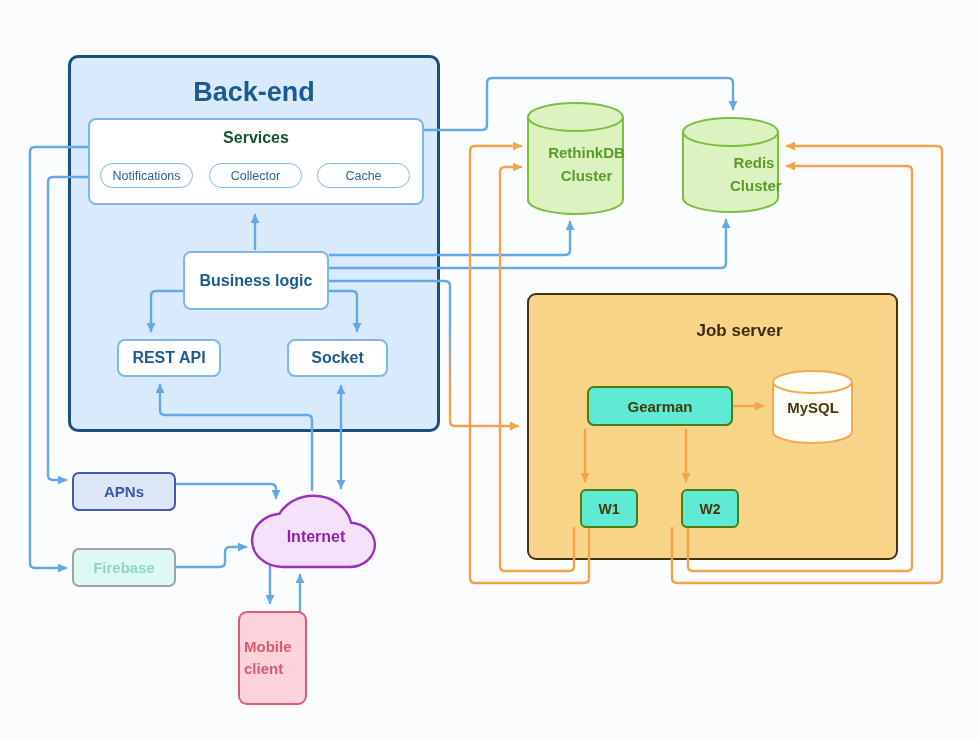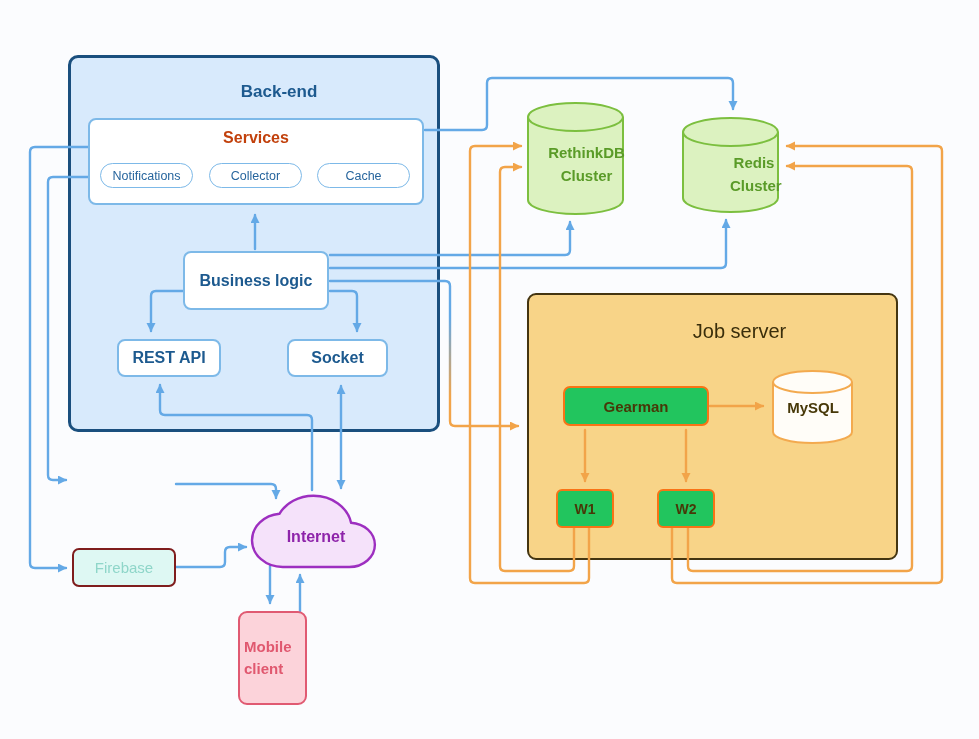--- a/index.html
+++ b/index.html
@@ -9,55 +9,55 @@
   .lbl{display:flex;align-items:center;justify-content:center;text-align:center;}
 
   
   #region-backend,#region-jobserver{z-index:1;}
   #wires{z-index:2;}
   .node,.titlebar{z-index:3;}
 
   
   #region-backend{left:68px;top:55px;width:372px;height:377px;background:#d8eafc;
     border:3px solid #1a4f7e;border-radius:10px;}
-  #backend-title{left:68px;top:78px;width:372px;height:28px;font-size:17px;font-weight:bold;color:#1d5a8f;margin-left:25px;}
+  #backend-title{left:68px;top:78px;width:372px;height:28px;font-size:27px;font-weight:bold;color:#1d5a8f;}
   #services-box{left:88px;top:118px;width:336px;height:87px;background:#ffffff;
     border:2px solid #7db9e8;border-radius:8px;}
-  #services-title{left:88px;top:128px;width:336px;height:20px;font-size:16px;font-weight:bold;color:#c2410c;}
+  #services-title{left:88px;top:128px;width:336px;height:20px;font-size:16px;font-weight:bold;color:#14532d;}
   .pill{height:25px;background:#fff;border:1.5px solid #7db9e8;border-radius:13px;
     font-size:12.5px;color:#27659d;}
   #pill-notifications{left:100px;top:163px;width:93px;}
   #pill-collector{left:209px;top:163px;width:93px;}
   #pill-cache{left:317px;top:163px;width:93px;}
   .bluebox{background:#fff;border:2px solid #7db9e8;border-radius:8px;
     font-size:16px;font-weight:bold;color:#1d5a8f;}
   #business-logic{left:183px;top:251px;width:146px;height:59px;}
   #rest-api{left:117px;top:339px;width:104px;height:38px;}
   #socket{left:287px;top:339px;width:101px;height:38px;}
 
   
   #apns{left:72px;top:472px;width:104px;height:39px;background:#dde7fa;border:2px solid #4059ae;
     border-radius:7px;font-size:15px;font-weight:bold;color:#3b55af;}
-  #firebase{left:72px;top:548px;width:104px;height:39px;background:#def8f3;border:2px solid #7f1d1d;
-    border-radius:7px;font-size:15px;font-weight:normal;color:#8fd6c9;}
+  #firebase{left:72px;top:548px;width:104px;height:39px;background:#def8f3;border:2px solid #a3a3a3;
+    border-radius:7px;font-size:15px;font-weight:bold;color:#8fd6c9;}
   #internet-label{left:275px;top:526px;width:82px;height:22px;font-size:16px;font-weight:bold;color:#8e24aa;}
   #mobile-client{left:238px;top:611px;width:69px;height:94px;background:#fcd3da;border:2px solid #e05a72;
     border-radius:9px;font-size:15px;font-weight:bold;color:#e0586f;line-height:22px;
     display:flex;align-items:center;justify-content:center;text-align:left;padding-left:4px;}
 
   
   .dbtext{font-size:15px;font-weight:bold;color:#5a9b28;line-height:23px;text-align:center;}
   #rethinkdb-label{left:528px;top:141px;width:117px;}
   #redis-label{left:683px;top:151px;width:95px;padding-left:47px;}
 
   
   #region-jobserver{left:527px;top:293px;width:371px;height:267px;background:#f8d488;
     border:2.5px solid #443511;border-radius:9px;}
-  #jobserver-title{left:527px;top:318px;width:425px;height:26px;font-size:20px;font-weight:normal;color:#3a2e0b;}
-  .orangebox{background:#22c55e;border:2px solid #f97316;font-weight:bold;color:#473808;}
+  #jobserver-title{left:527px;top:318px;width:425px;height:26px;font-size:17px;font-weight:bold;color:#3a2e0b;}
+  .orangebox{background:#5eead4;border:2px solid #4d7c0f;font-weight:bold;color:#473808;margin-left:24px;}
   #gearman{left:563px;top:386px;width:146px;height:40px;border-radius:7px;font-size:15px;}
   #w1{left:556px;top:489px;width:58px;height:39px;border-radius:6px;font-size:14px;}
   #w2{left:657px;top:489px;width:58px;height:39px;border-radius:6px;font-size:14px;}
   #mysql-label{left:773px;top:397px;width:80px;height:20px;font-size:15px;font-weight:bold;color:#473808;}
 
   svg{position:absolute;left:0;top:0;}
 </style>
 </head>
 <body>
 
@@ -145,17 +145,18 @@
     <div>Redis</div>
     <div>Cluster</div>
   </div>
 
   <div id="jobserver-title" class="abs lbl titlebar">Job server</div>
   <div id="gearman" class="abs lbl orangebox node">Gearman</div>
   <div id="mysql-label" class="abs lbl node">MySQL</div>
   <div id="w1" class="abs lbl orangebox node">W1</div>
   <div id="w2" class="abs lbl orangebox node">W2</div>
 
+  <div id="apns" class="abs lbl node">APNs</div>
   <div id="firebase" class="abs lbl node">Firebase</div>
   <div id="internet-label" class="abs lbl node">Internet</div>
   <div id="mobile-client" class="abs node">Mobile client</div>
 
 </div>
 
 </body></html>

